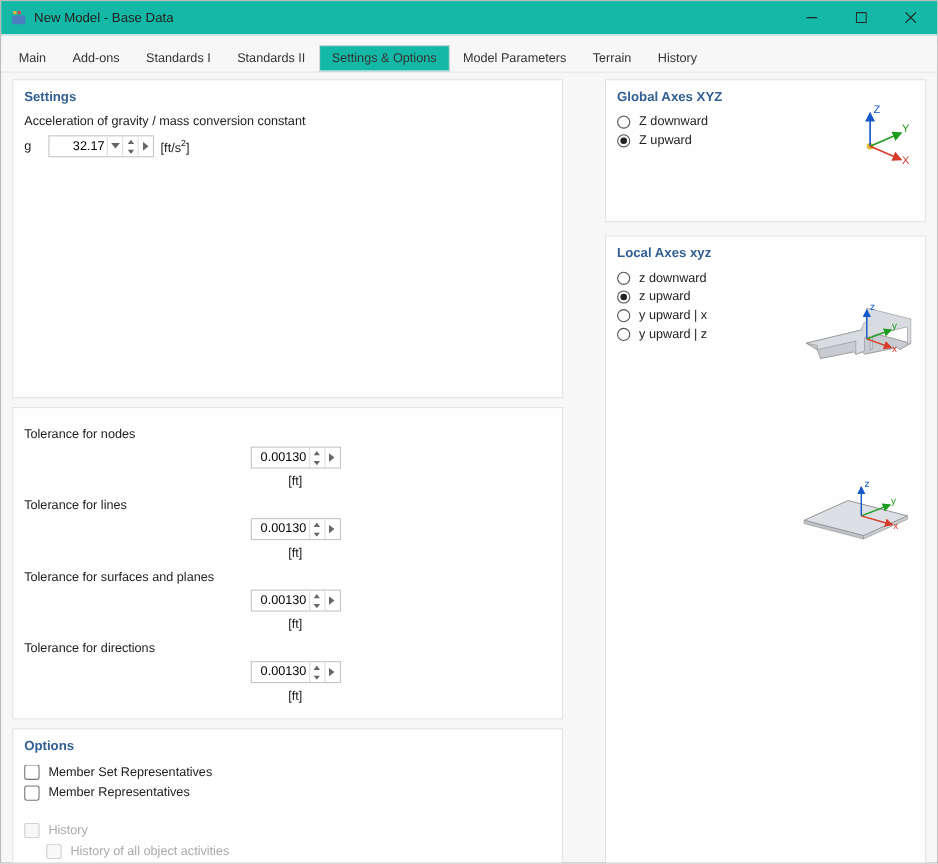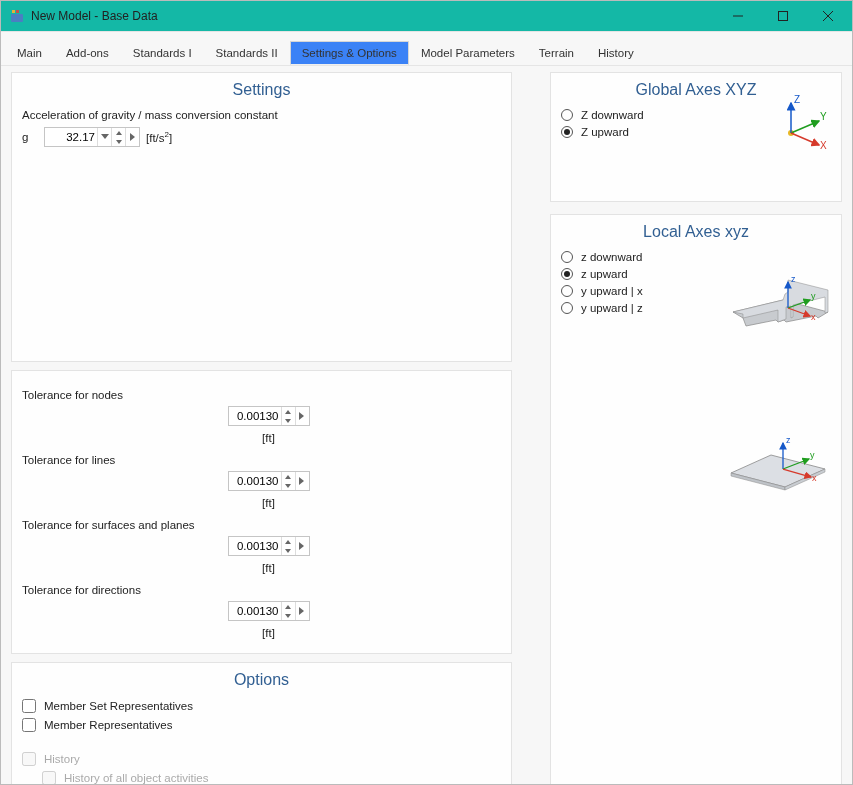--- a/index.html
+++ b/index.html
@@ -9,28 +9,28 @@
     .titlebar { height: 32px; display: flex; align-items: center; padding: 0 2px 0 8px; background: #14b8a6; border-bottom: 1px solid #e5e5e5; }
     .titlebar .icon { width: 16px; height: 16px; margin-right: 6px; }
     .titlebar .title { font-size: 12px; color: #222; flex: 1; }
     .winbtns { display: flex; }
     .winbtn { width: 45px; height: 30px; display: flex; align-items: center; justify-content: center; }
     .winbtn svg { width: 10px; height: 10px; }
 
     
     .tabsrow { height: 26px; display: flex; align-items: flex-end; padding: 0 4px; background: #f7f7f7; border-bottom: 1px solid #e5e5e5; margin-top: 9px; }
     .tab { font-size: 11.5px; color: #333; padding: 5px 11px; cursor: pointer; border: 1px solid transparent; }
-    .tab.active { background: #3b82f6; border: 1px solid #d6d6d6; border-bottom-color: #efefef; }
+    .tab.active { background: #14b8a6; border: 1px solid #d6d6d6; border-bottom-color: #efefef; }
 
     
     .content { flex: 1; display: flex; padding: 6px 10px 6px 10px; gap: 8px; }
     .leftcol { flex: 1; display: flex; flex-direction: column; gap: 8px; }
     .rightcol { width: 292px; display: flex; flex-direction: column; gap: 12px; margin-left: 30px; }
     .panel { border: 1px solid #e3e3e3; background: #fefefe; padding: 8px 10px; }
-    .panel-header { font-size: 16px; font-weight: 400; color: #315f92; margin-bottom: 10px; text-align: center; }
+    .panel-header { font-size: 12px; font-weight: 700; color: #315f92; margin-bottom: 10px; }
 
     .settings-panel { height: 290px; }
     .tolerances-panel { padding-bottom: 14px; }
     .options-panel { padding-bottom: 14px; }
 
     .label { font-size: 11.5px; color: #222; }
     .disabled-label { color: #aaa; }
 
     .field-row { display: flex; align-items: center; gap: 6px; margin-top: 6px; }
 

